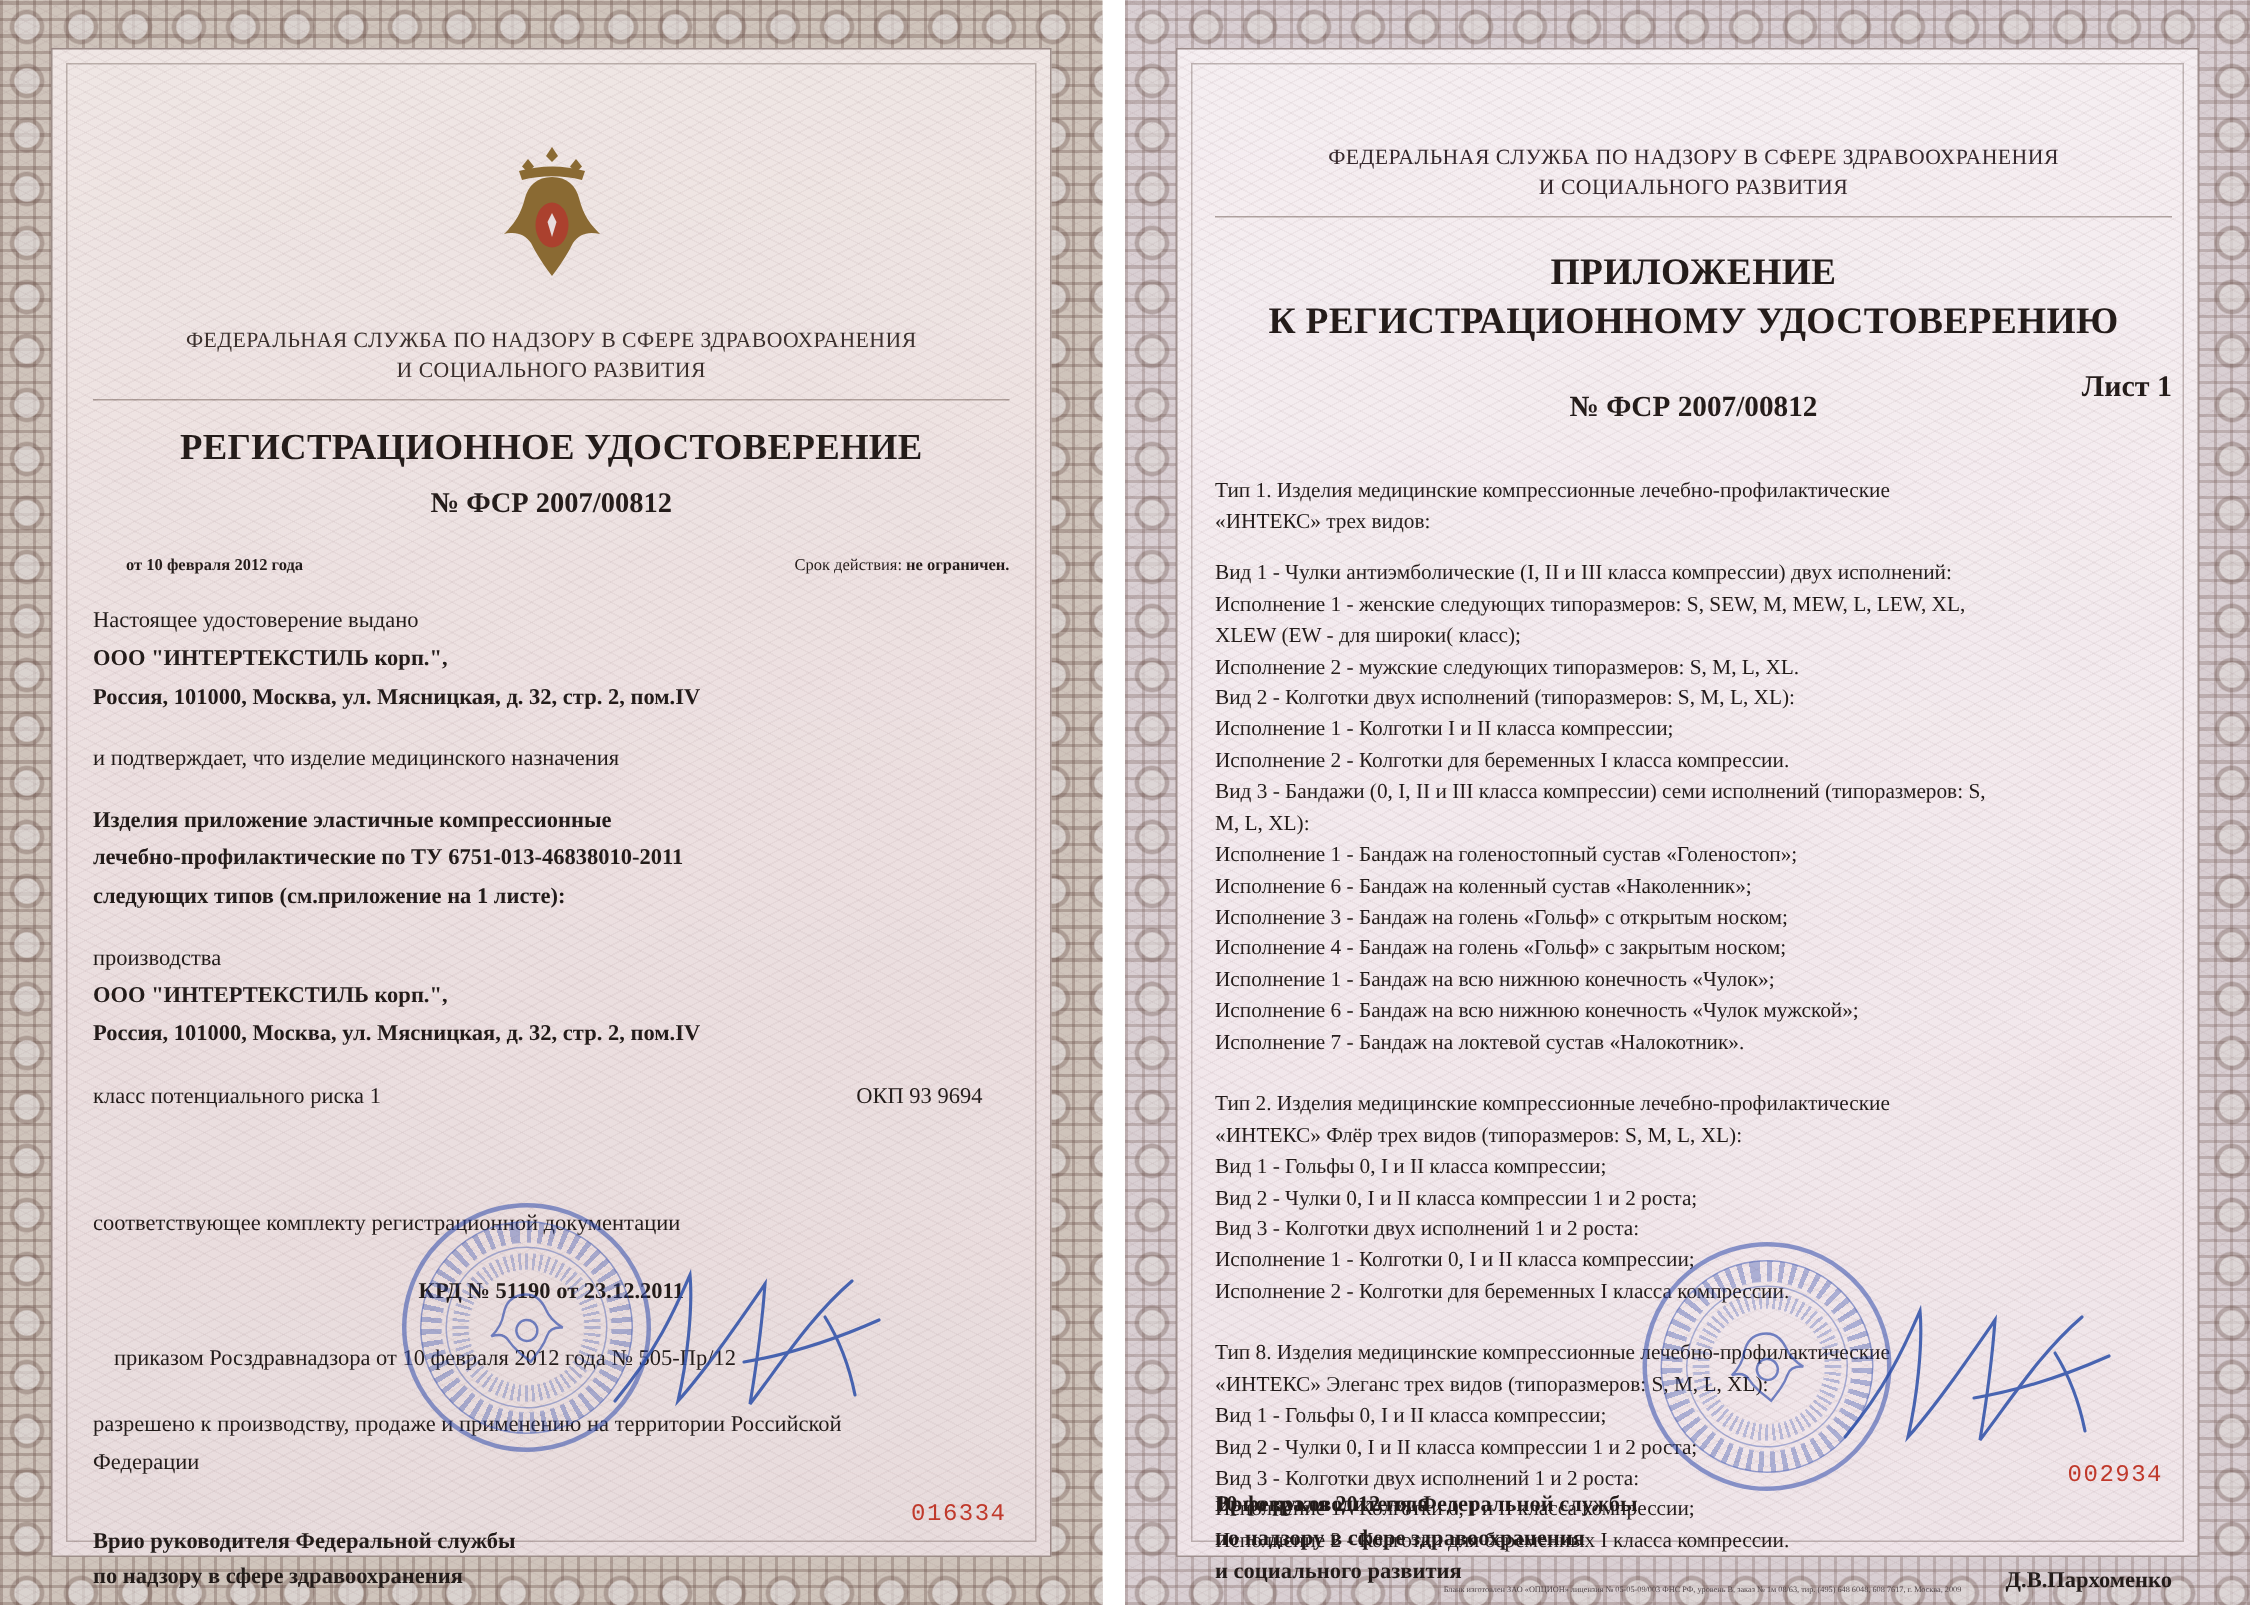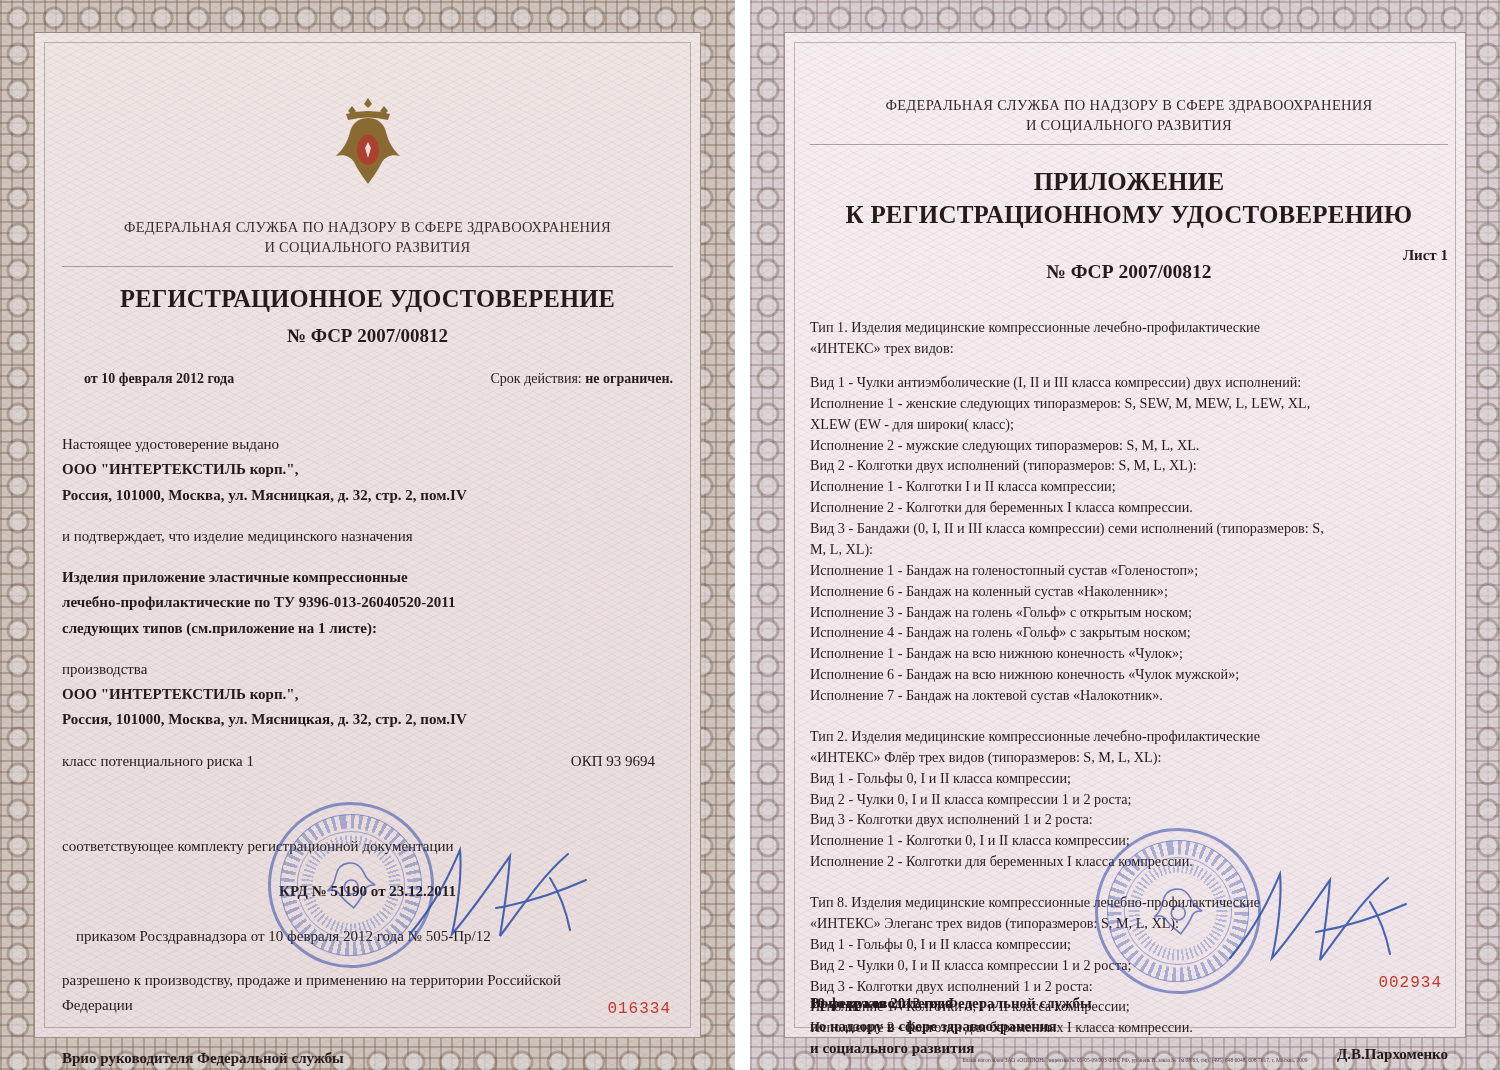--- a/index.html
+++ b/index.html
@@ -96,29 +96,29 @@
   .title{
     text-align:center;font-weight:bold;font-size:24.5px;color:#241c1a;
     margin-top:18px;letter-spacing:.2px;
   }
   .cert2 .title{font-size:25px;line-height:1.32;margin-top:20px;}
   .docno{
     text-align:center;font-weight:bold;font-size:19px;color:#241c1a;margin-top:12px;
   }
   .cert2 .docno{margin-top:30px;font-size:19.5px;}
   .sheet{
-    position:absolute;right:0;top:0;font-weight:bold;font-size:15px;color:#241c1a;
+    position:absolute;right:0;top:0;font-weight:bold;font-size:20px;color:#241c1a;
   }
   .row-date{
     display:flex;justify-content:space-between;align-items:flex-start;
-    margin-top:24px;font-size:14px;color:#241c1a;
+    margin-top:24px;font-size:11px;color:#241c1a;
   }
   .row-date .left{padding-left:22px;}
   .row-date b{font-weight:bold;}
-  .body{margin-top:46px;font-size:15px;color:#221b19;line-height:1.55;}
+  .body{margin-top:20px;font-size:15px;color:#221b19;line-height:1.55;}
   .body p{margin:0 0 2px 0;}
   .gap{height:16px;}
   .bold{font-weight:bold;}
   .okp-row{display:flex;justify-content:space-between;margin-top:18px;font-size:15px;}
   .okp-row .r{padding-right:18px;}
   .center{text-align:center;}
   .mt30{margin-top:30px;}
   .mt22{margin-top:22px;}
 
   .sign-block{
@@ -231,21 +231,21 @@
       </div>
 
       <div class="body">
         <p>Настоящее удостоверение выдано</p>
         <p class="bold">ООО "ИНТЕРТЕКСТИЛЬ корп.",</p>
         <p class="bold">Россия, 101000, Москва, ул. Мясницкая, д. 32, стр. 2, пом.IV</p>
         <div class="gap"></div>
         <p>и подтверждает, что изделие медицинского назначения</p>
         <div class="gap"></div>
         <p class="bold">Изделия приложение эластичные компрессионные</p>
-        <p class="bold">лечебно-профилактические по ТУ 9396-013-26040520-2011</p>
+        <p class="bold">лечебно-профилактические по ТУ 6751-013-46838010-2011</p>
         <p class="bold">следующих типов (см.приложение на 1 листе):</p>
         <div class="gap"></div>
         <p>производства</p>
         <p class="bold">ООО "ИНТЕРТЕКСТИЛЬ корп.",</p>
         <p class="bold">Россия, 101000, Москва, ул. Мясницкая, д. 32, стр. 2, пом.IV</p>
 
         <div class="okp-row">
           <div>класс потенциального риска 1</div>
           <div class="r">ОКП 93 9694</div>
         </div>

